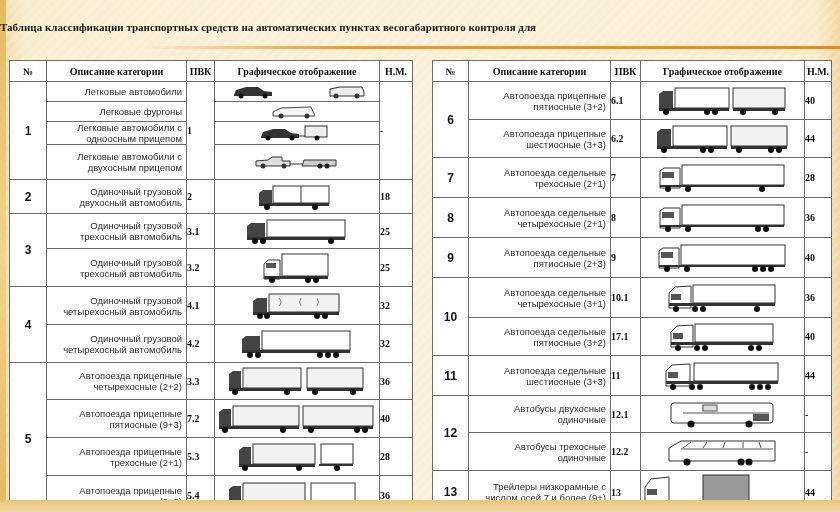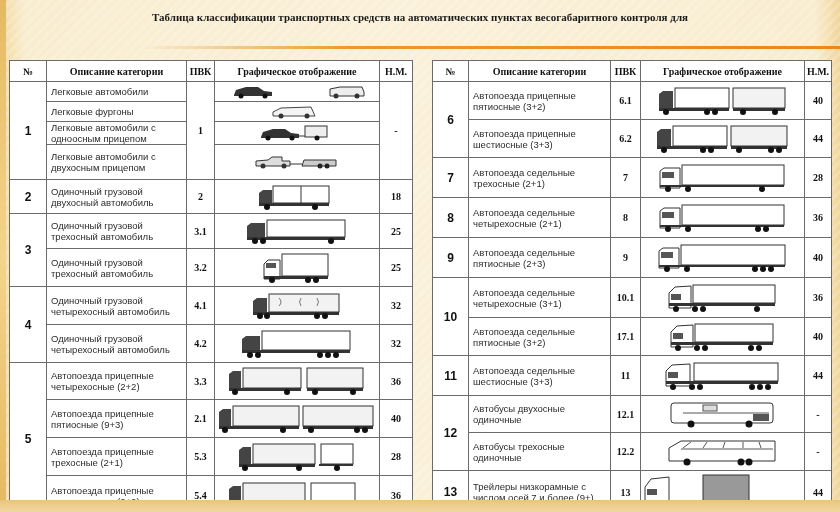--- a/index.html
+++ b/index.html
@@ -10,22 +10,21 @@
     background: #f7e9c6;
     background-image:
       repeating-linear-gradient(135deg, rgba(255,255,255,0.18) 0 3px, rgba(0,0,0,0) 3px 7px),
       linear-gradient(90deg, #f2d9a0 0%, #f9edd0 3%, #faf0d8 50%, #f9edd0 97%, #f1d59b 100%);
   }
   .left-strip {
     position: absolute; left: 0; top: 0; width: 6px; height: 512px;
     background: linear-gradient(180deg,#e6b960,#f3d48c,#e6b960);
   }
   .title {
-    position: absolute; left: 0; top: 10px; width: 840px;
-    text-align: center;
+    position: absolute; left: 0; top: 20px; width: 840px;
     font-family: "Liberation Serif", serif;
     font-weight: bold; font-size: 11px; line-height: 14px; color: #1a1a1a;
   }
   .orange-rule {
     position: absolute; left: 140px; top: 46px; width: 700px; height: 3px;
     background: linear-gradient(90deg, rgba(232,150,40,0) 0%, #e89a2e 30%, #e58a1f 100%);
   }
   .bottom-band {
     position: absolute; left: 0; top: 500px; width: 840px; height: 12px;
     background: linear-gradient(180deg,#e8c57c,#f0d8a2);
@@ -43,24 +42,24 @@
   }
   table.cls th {
     font-family: "Liberation Serif", serif;
     font-weight: bold; font-size: 10px; color: #111;
     height: 21px; text-align: center; background: #fff;
   }
   td.grp {
     text-align: center; font-weight: bold; font-size: 12px; color: #111;
   }
   td.desc {
-    font-size: 9.5px; line-height: 11px; color: #2b2b2b; padding: 0 4px;
+    font-size: 9.5px; line-height: 11px; color: #2b2b2b; padding: 0 4px; text-align: right;
   }
   td.code, td.nm {
-    text-align: center;
+    text-align: left;
     font-family: "Liberation Serif", serif;
     font-weight: bold; font-size: 10px; color: #111;
   }
   td.img { text-align: center; padding: 0; }
   td.img svg { display: block; margin: 0 auto; }
 
   #tbl-left { left: 9px; top: 60px; width: 403px; }
   #tbl-right { left: 432px; top: 60px; width: 399px; }
 </style>
 </head>
@@ -246,21 +245,21 @@
           <rect x="80" y="2" width="56" height="20" fill="#f2f2f2" stroke="#333"></rect>
           <rect x="80" y="22" width="56" height="3" fill="#333"></rect>
           <circle cx="88" cy="26" r="3" fill="#111"></circle>
             <circle cx="126" cy="26" r="3" fill="#111"></circle>
         </svg>
       </td>
       <td class="nm">36</td>
     </tr>
     <tr style="height:38px">
       <td class="desc">Автопоезда прицепные пятиосные (9+3)</td>
-      <td class="code">2.1</td>
+      <td class="code">7.2</td>
       <td class="img">
         <svg width="160" height="30" viewBox="0 0 160 30">
           <rect x="16" y="2" width="66" height="20" fill="#f2f2f2" stroke="#333"></rect>
           <path d="M2 25 L2 8 L6 5 L14 5 L14 25 Z" fill="#444"></path>
           <rect x="2" y="22" width="80" height="3" fill="#333"></rect>
           <circle cx="8" cy="26" r="3" fill="#111"></circle>
             <circle cx="66" cy="26" r="3" fill="#111"></circle>
           <rect x="86" y="2" width="70" height="20" fill="#f2f2f2" stroke="#333"></rect>
           <rect x="86" y="22" width="70" height="3" fill="#333"></rect>
           <circle cx="94" cy="26" r="3" fill="#111"></circle>

